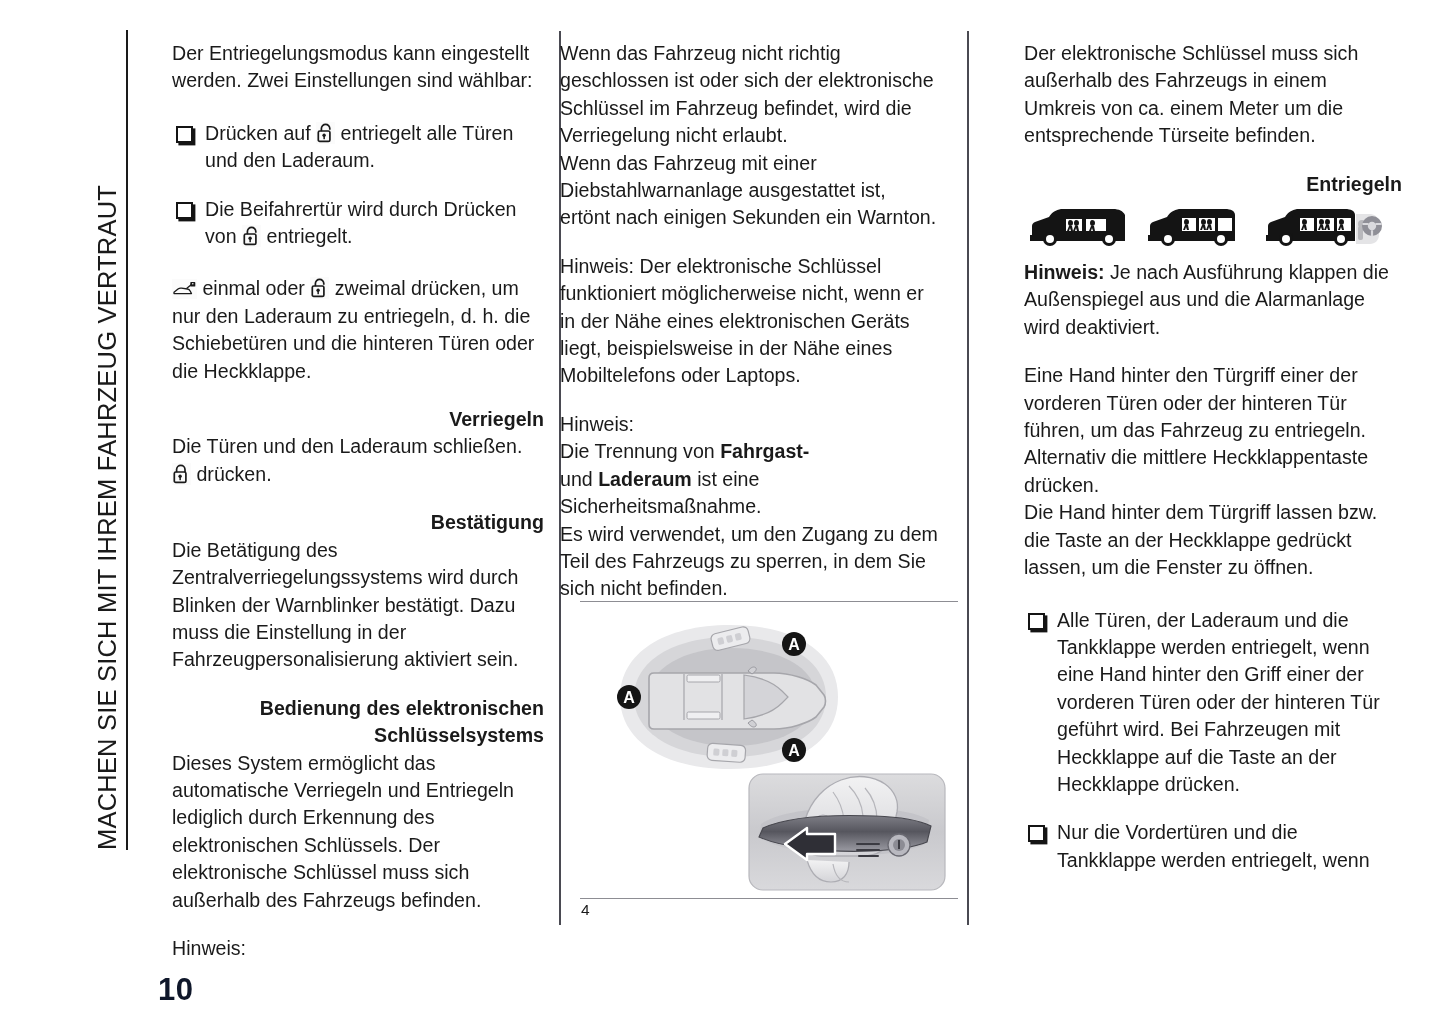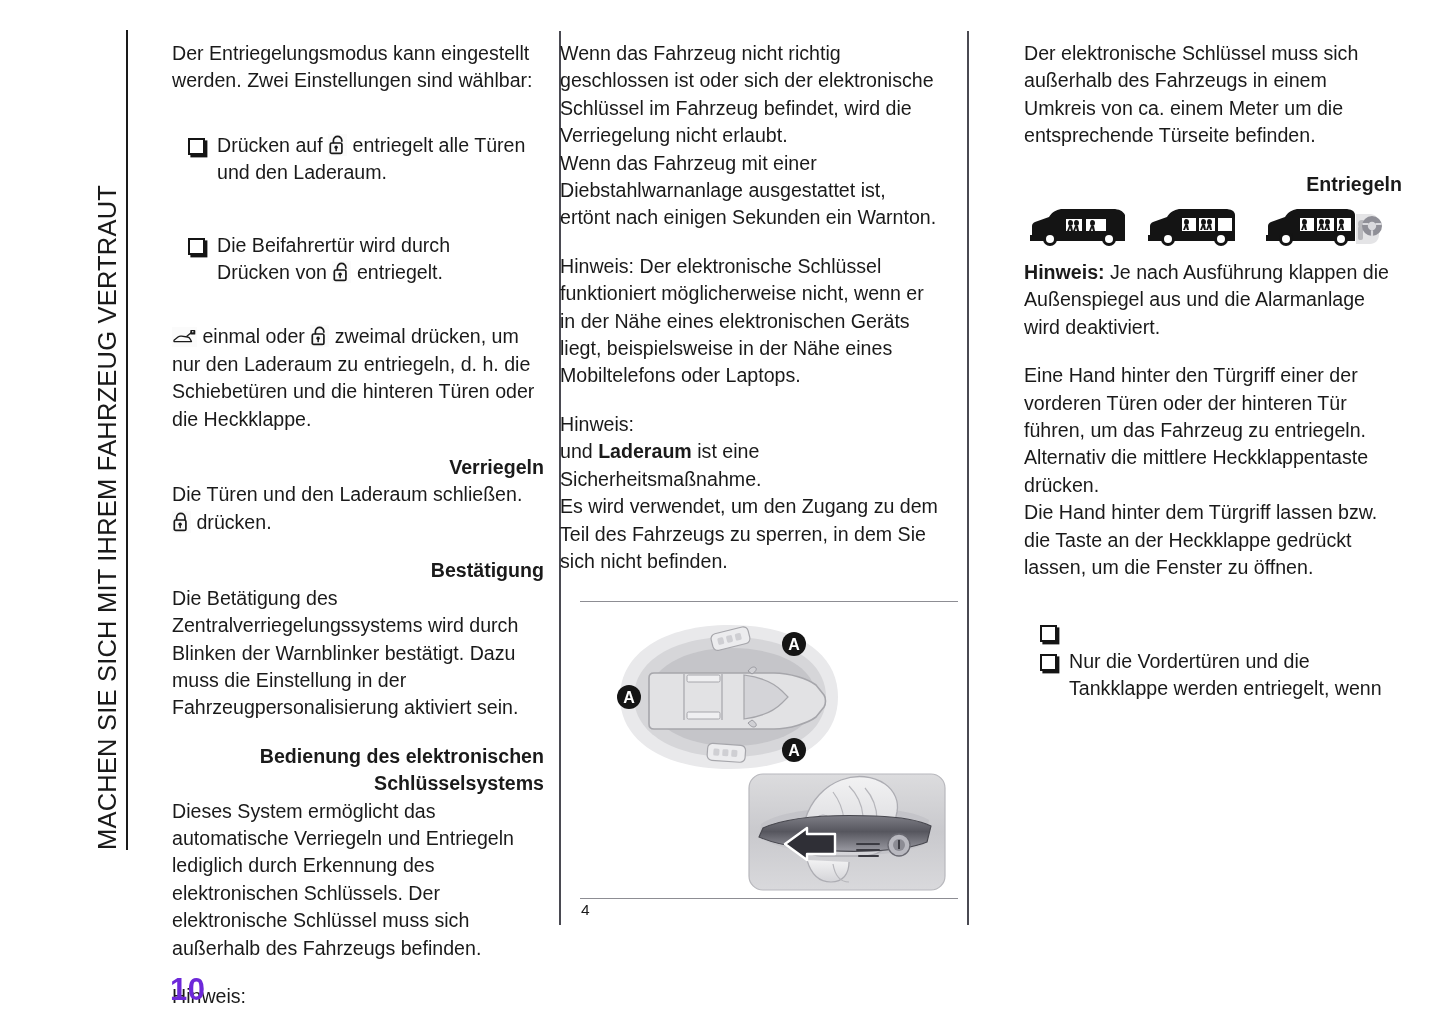--- a/index.html
+++ b/index.html
@@ -90,21 +90,21 @@
     font-weight: bold;
     text-align: right;
   }
   b { font-weight: bold; }
 
   
   .blist { margin: 0; }
   .bitem {
     position: relative;
     padding-left: 29px;
-    margin: 16px;
+    margin: 4px;
   }
   .bsq {
     position: absolute;
     left: 0;
     top: 6px;
     width: 13px;
     height: 13px;
     border: 2.4px solid #141414;
     background: #fff;
     box-shadow: 2.4px 2.4px 0 0 #141414;
@@ -156,26 +156,26 @@
   .vanrow {
     display: block;
     margin: 6px 0 2px 0;
     height: 46px;
   }
   .vanrow svg { display: block; }
 
   
   .pageno {
     position: absolute;
-    left: 170px;
+    left: 158px;
     top: 972px;
     font-size: 31px;
     font-weight: bold;
     letter-spacing: 0.5px;
-    color: #6d28d9;
+    color: #0f172a;
   }
 </style>
 </head>
 <body>
 
 <div class="page">
 
   <div class="runhead">
     <div class="runhead-text">MACHEN SIE SICH MIT IHREM FAHRZEUG VERTRAUT</div>
     <div class="runhead-rule"></div>
@@ -272,20 +272,21 @@
     <div class="sp"></div>
 
     <p>
       <span>Hinweis:</span>
       <span>Der elektronische Schlüssel funktioniert möglicherweise nicht, wenn er in der Nähe eines elektronischen Geräts liegt, beispielsweise in der Nähe eines Mobiltelefons oder Laptops.</span>
     </p>
 
     <div class="sp"></div>
 
     <p>Hinweis:</p>
+    <p><span>Die Trennung von </span><b>Fahrgast-</b></p>
     <p><span>und </span><b>Laderaum</b><span> ist eine Sicherheitsmaßnahme.</span></p>
     <p>Es wird verwendet, um den Zugang zu dem Teil des Fahrzeugs zu sperren, in dem Sie sich nicht befinden.</p>
   </div>
 
   <div class="fig-rule top"></div>
   <div class="fig-rule bot"></div>
 
   <div class="fig-car">
     <svg width="260" height="160" viewBox="0 0 260 160">
 
@@ -471,21 +472,21 @@
 
     <div class="sp"></div>
 
     <p>Eine Hand hinter den Türgriff einer der vorderen Türen oder der hinteren Tür führen, um das Fahrzeug zu entriegeln. Alternativ die mittlere Heckklappentaste drücken.</p>
     <p>Die Hand hinter dem Türgriff lassen bzw. die Taste an der Heckklappe gedrückt lassen, um die Fenster zu öffnen.</p>
 
     <div class="sp"></div>
 
     <div class="blist">
       <p class="bitem">
-        <span class="bsq"></span>
+        <span class="bsq"></span><span>Alle Türen, der Laderaum und die Tankklappe werden entriegelt, wenn eine Hand hinter den Griff einer der vorderen Türen oder der hinteren Tür geführt wird. Bei Fahrzeugen mit Heckklappe auf die Taste an der Heckklappe drücken.</span>
       </p>
       <div class="sp-s"></div>
       <p class="bitem">
         <span class="bsq"></span><span>Nur die Vordertüren und die Tankklappe werden entriegelt, wenn</span>
       </p>
     </div>
   </div>
 
   <div class="pageno">10</div>
 

